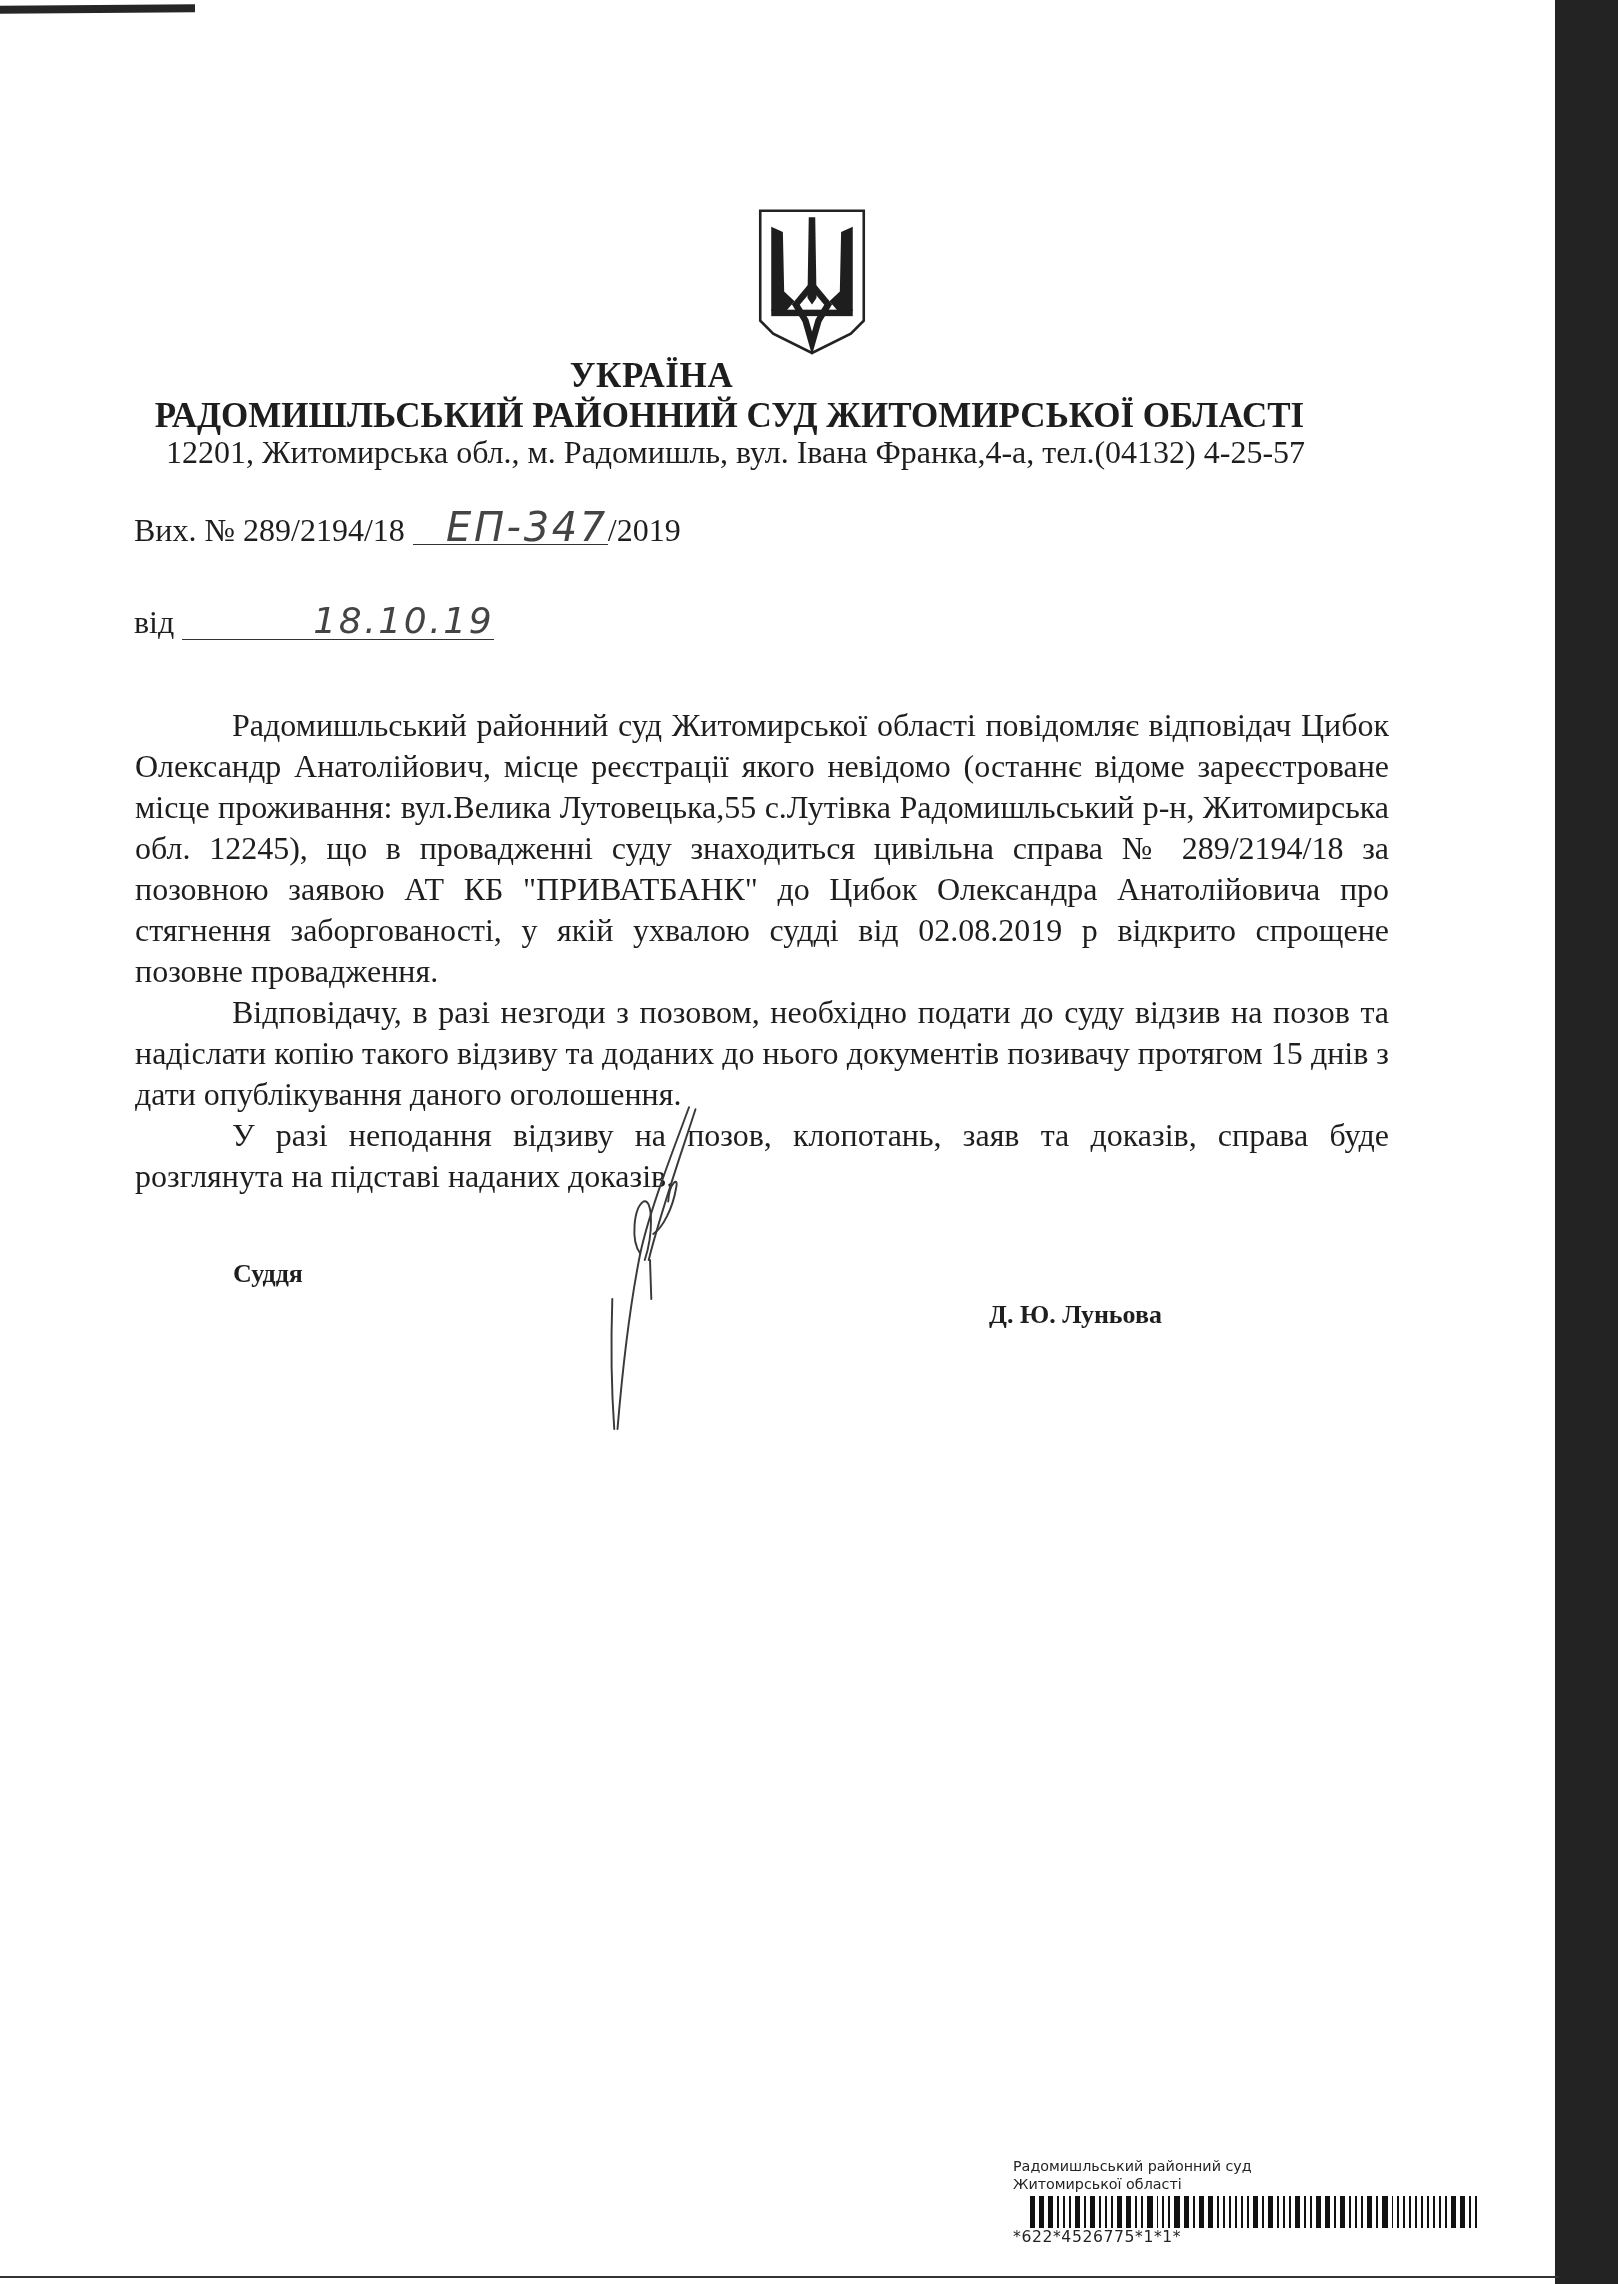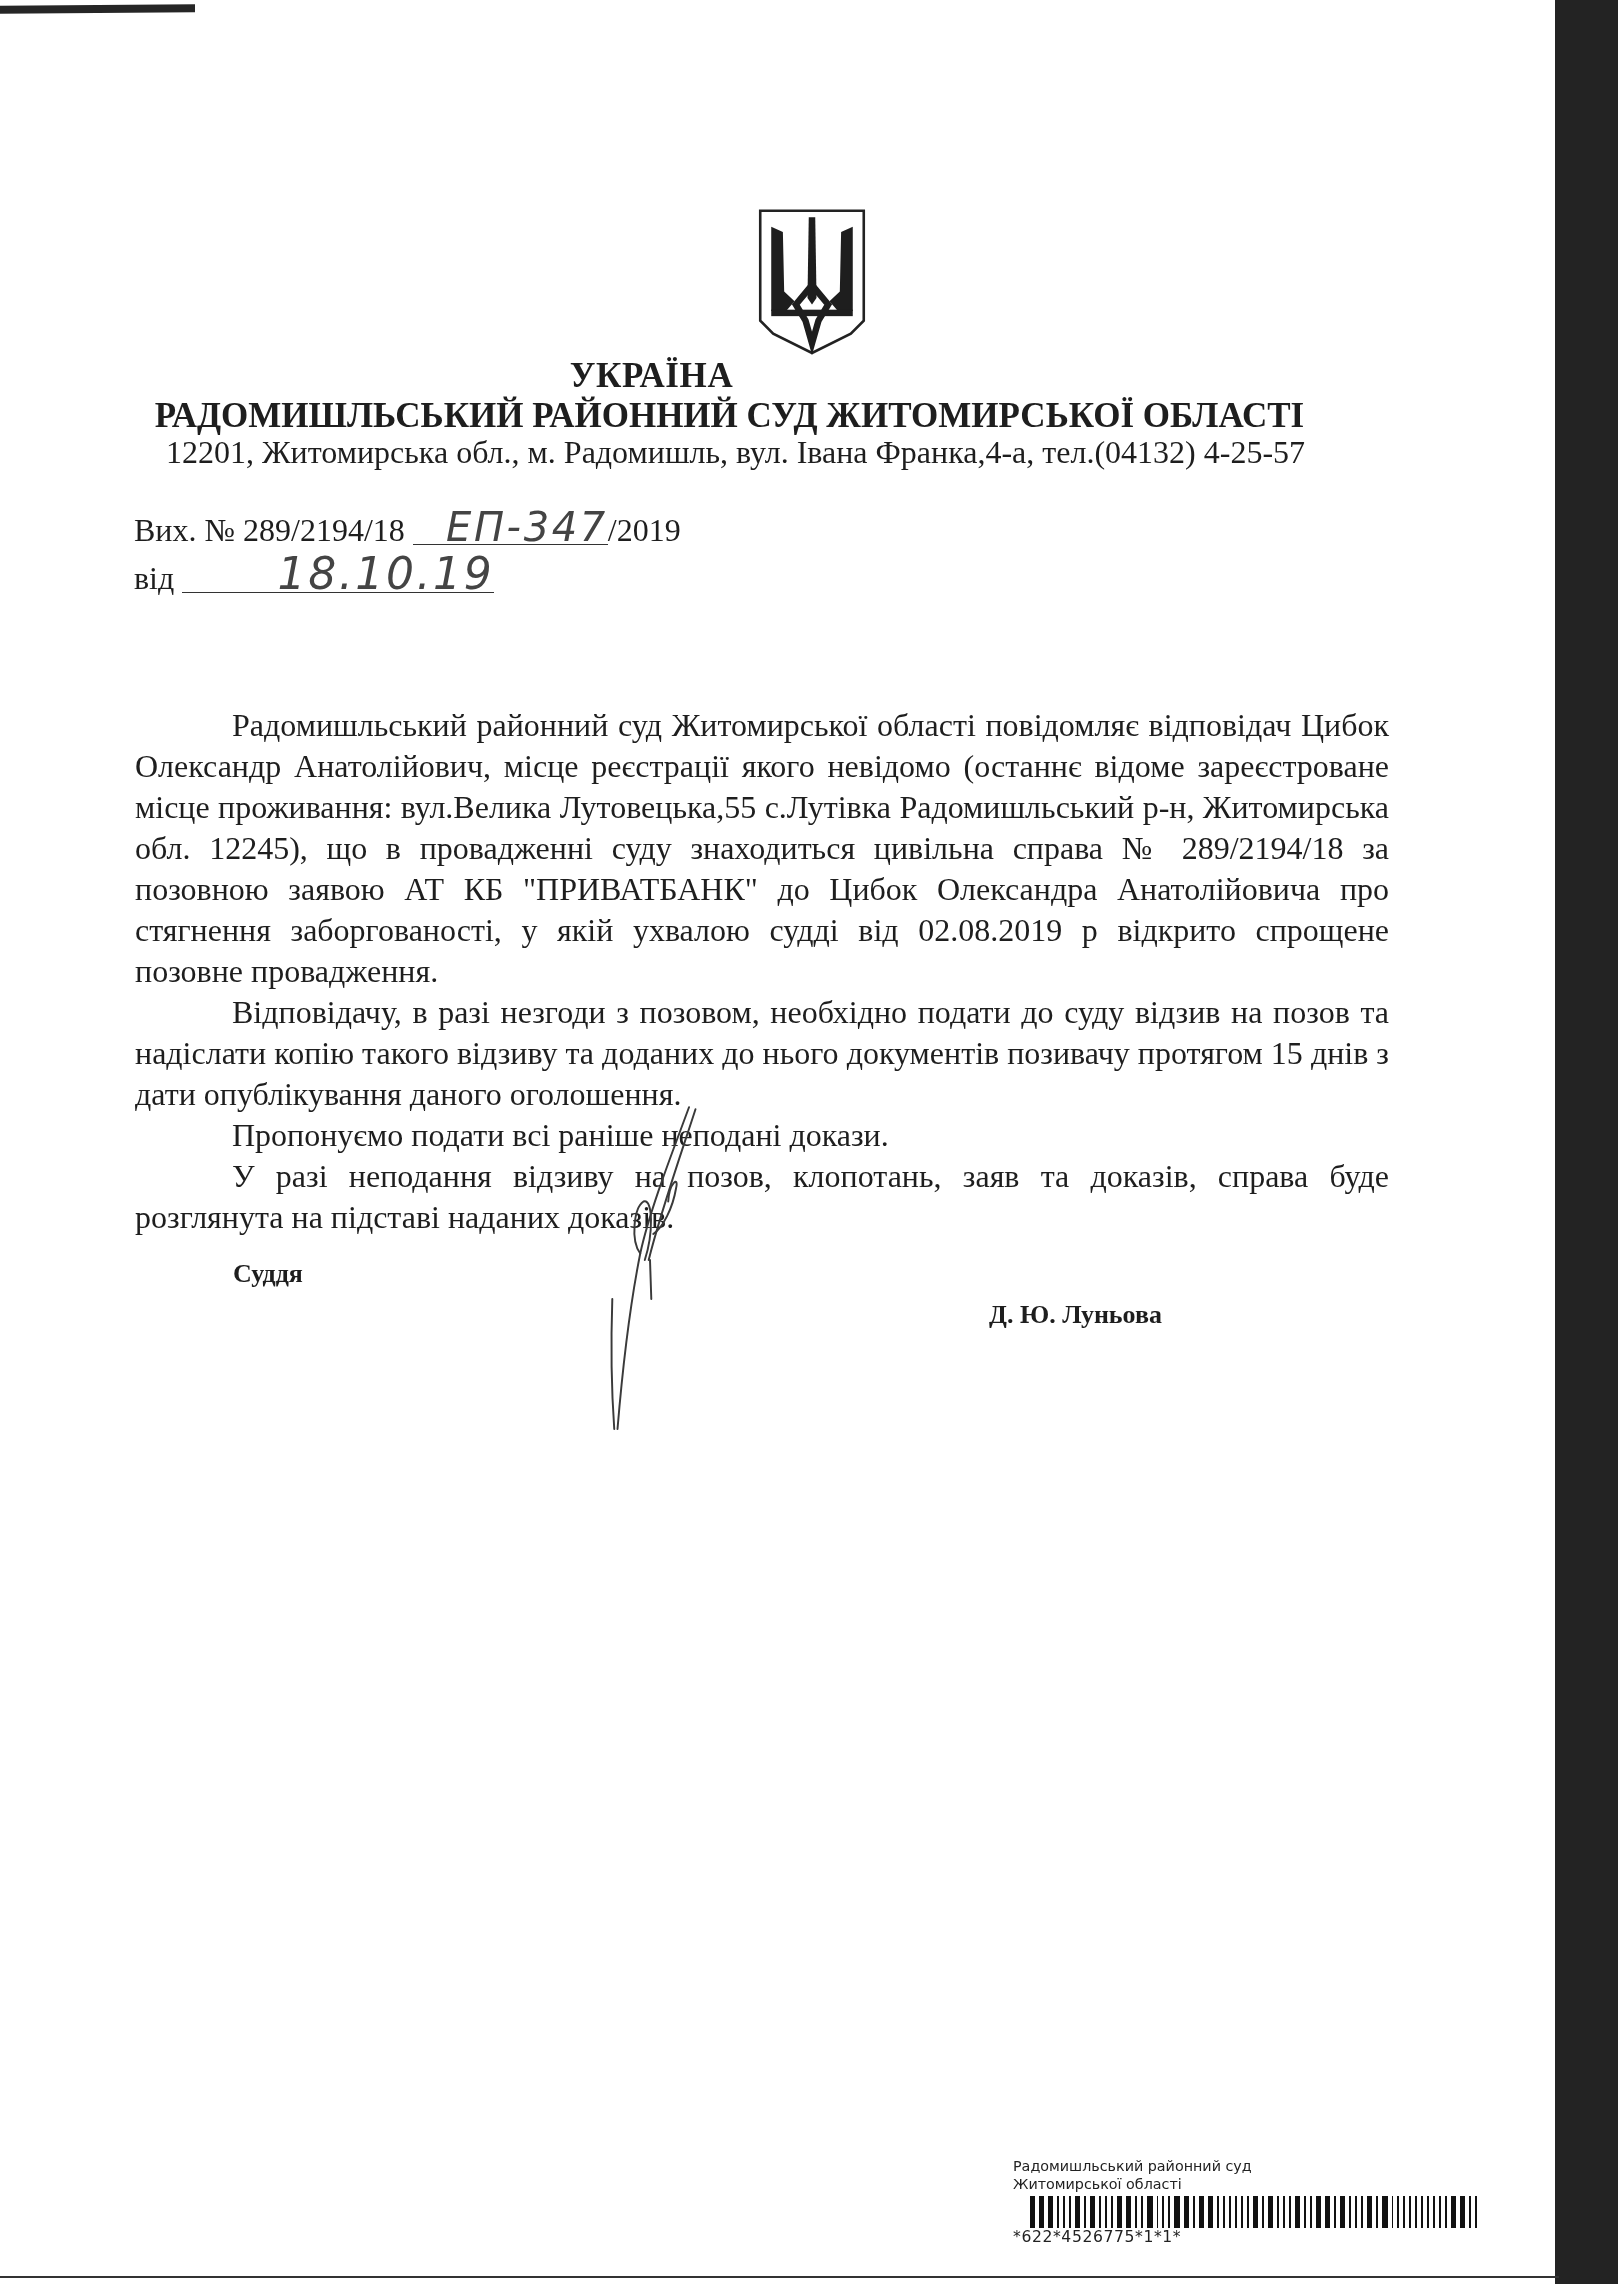--- a/index.html
+++ b/index.html
@@ -15,21 +15,21 @@
 
   .header { position: absolute; left: 0; width: 1303px; text-align: center; }
   .h-country { top: 356px; font-size: 35px; font-weight: bold; letter-spacing: 0.6px; }
   .h-court { top: 396px; font-size: 35px; font-weight: bold; left: 78px; }
   .h-addr { top: 434px; font-size: 32px; left: 84px; }
 
   .outgoing { position: absolute; left: 134px; top: 510px; font-size: 32px; }
   .outgoing .field { display: inline-block; position: relative; border-bottom: 1.9px solid #333; text-align: right; }
   .hand { font-family: "DejaVu Sans", sans-serif; font-style: italic; font-weight: 300; color: #444; letter-spacing: 2.6px; }
   .num-field { width: 195px; text-align: center; font-size: 40px; line-height: 34px; }
-  .date-field { width: 299px; padding-left: 13px; font-size: 44px; line-height: 36px; }
+  .date-field { width: 299px; padding-left: 13px; font-size: 36px; line-height: 36px; margin-top: 47px; }
   .line2 { margin-top: 6.5px; }
 
   .body-text { position: absolute; left: 135px; top: 705px; width: 1254px; font-size: 32px; line-height: 41px; text-align: justify; }
   .body-text p { margin: 0; text-indent: 97px; }
 
   .sig-row { position: absolute; top: 1259px; font-size: 26px; font-weight: bold; }
   .sig-title { left: 233px; }
   .sig-name { left: 989px; margin-top: 41px; }
   .signature { position: absolute; left: 572px; top: 1104px; width: 182px; height: 338px; }
 
@@ -68,21 +68,20 @@
   </div>
   <div class="line2">
     <span>від</span>
     <span class="field date-field hand">18.10.19</span>
   </div>
 </div>
 
 <div class="body-text">
   <p>Радомишльський районний суд Житомирської області повідомляє відповідач Цибок Олександр Анатолійович, місце реєстрації якого невідомо (останнє відоме зареєстроване місце проживання: вул.Велика Лутовецька,55 с.Лутівка Радомишльський р-н, Житомирська обл. 12245), що в провадженні суду знаходиться цивільна справа № 289/2194/18 за позовною заявою АТ КБ "ПРИВАТБАНК" до Цибок Олександра Анатолійовича  про стягнення заборгованості, у якій ухвалою судді від 02.08.2019 р відкрито спрощене позовне провадження.</p>
   <p>Відповідачу, в разі незгоди з позовом, необхідно подати до суду відзив на позов та надіслати копію такого відзиву та доданих до нього документів позивачу протягом 15 днів з дати опублікування даного оголошення.</p>
-  <p>Пропонуємо подати всі раніше неподані докази.</p>
   <p>У разі неподання відзиву на позов, клопотань, заяв та доказів, справа буде розглянута на підставі наданих доказів.</p>
 </div>
 
 <div class="sig-row sig-title">Суддя</div>
 <div class="sig-row sig-name">Д. Ю. Луньова</div>
 
 <svg class="signature" viewBox="0 0 280 520">
   <g fill="none" stroke="#3a3a3a" stroke-width="3" stroke-linecap="round">
     <path d="M180,5 C160,60 120,160 105,230 C95,280 80,380 70,500"></path>
     <path d="M190,8 C170,70 135,170 118,240"></path>

